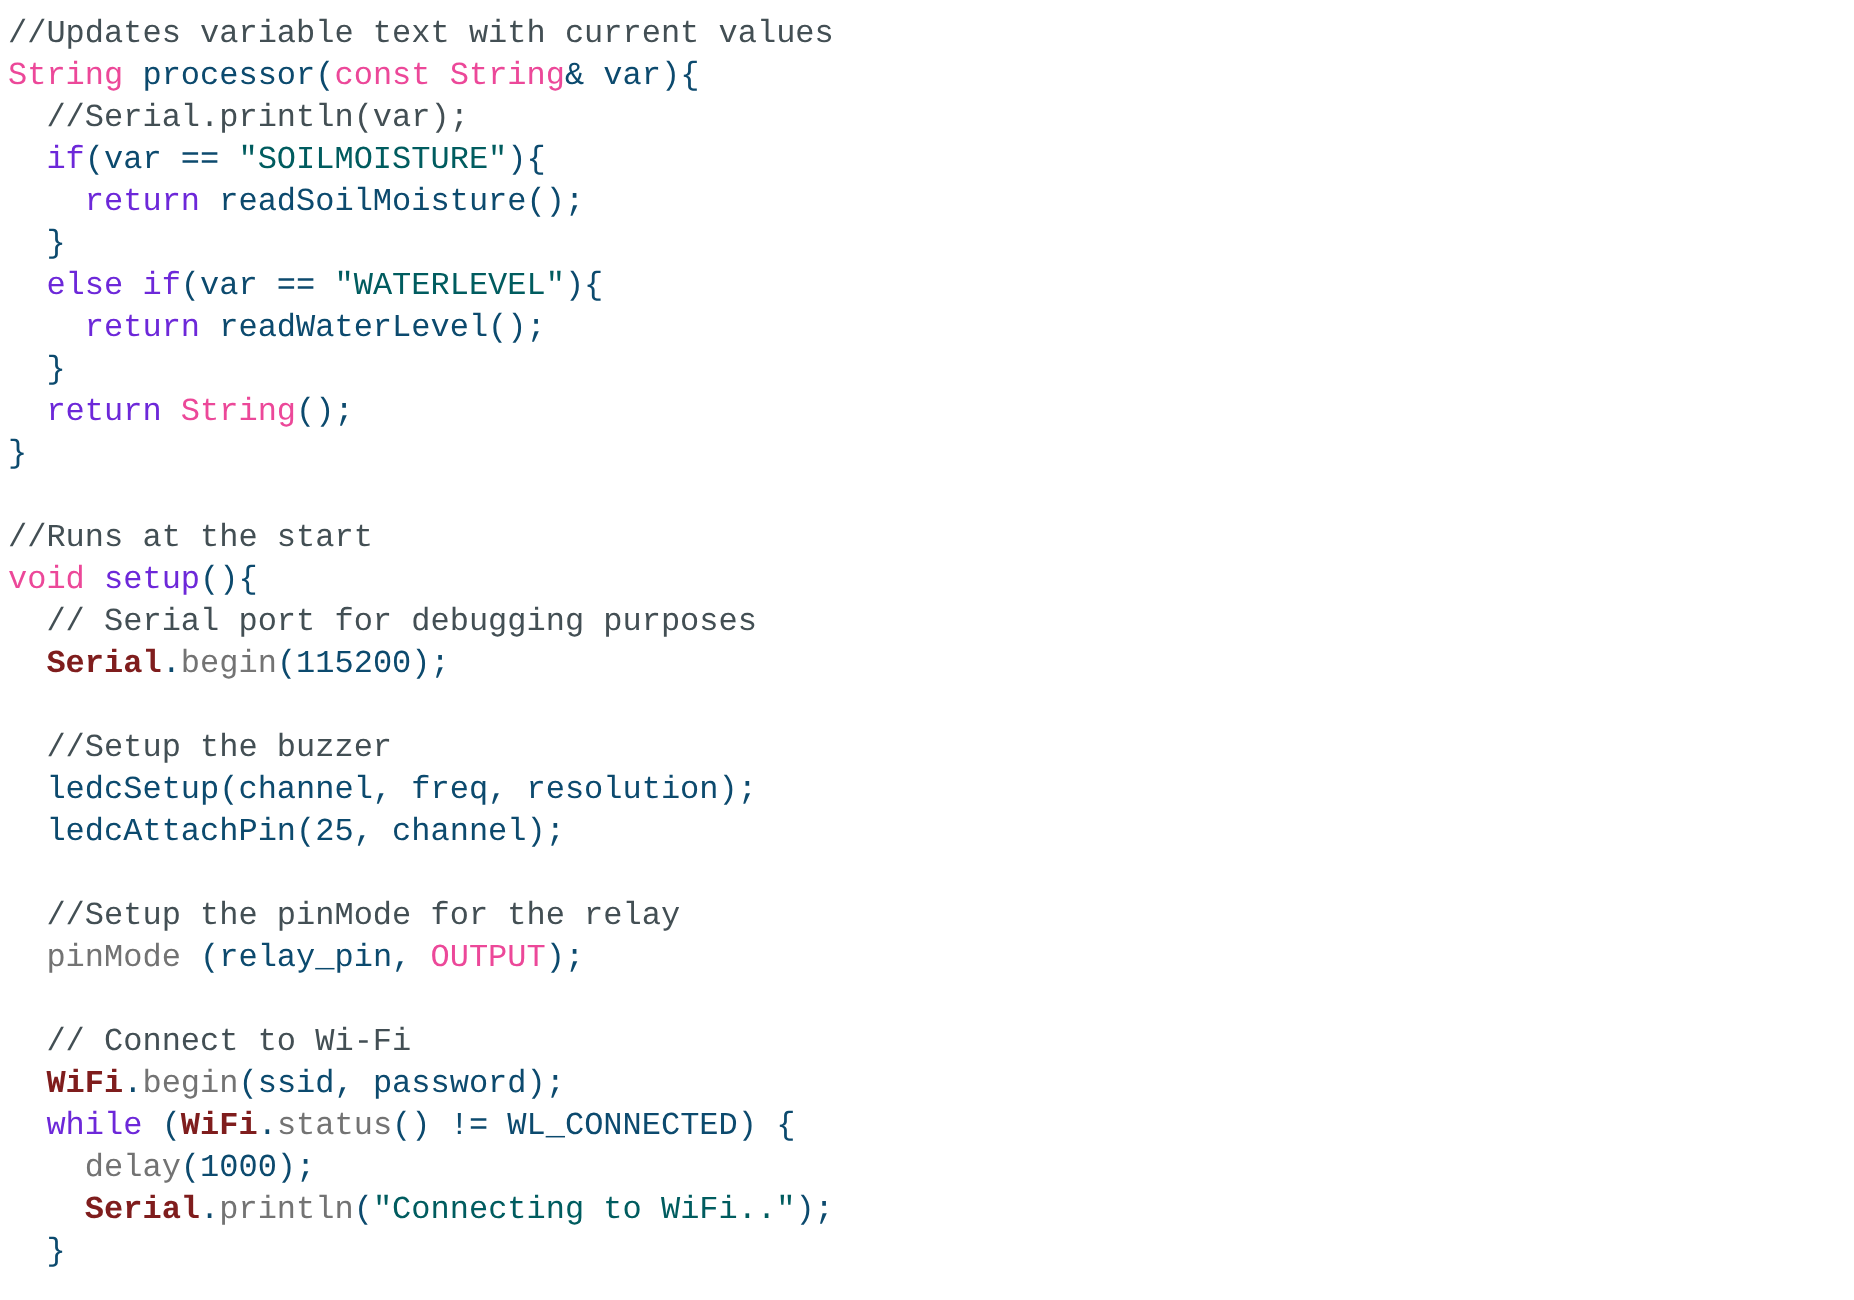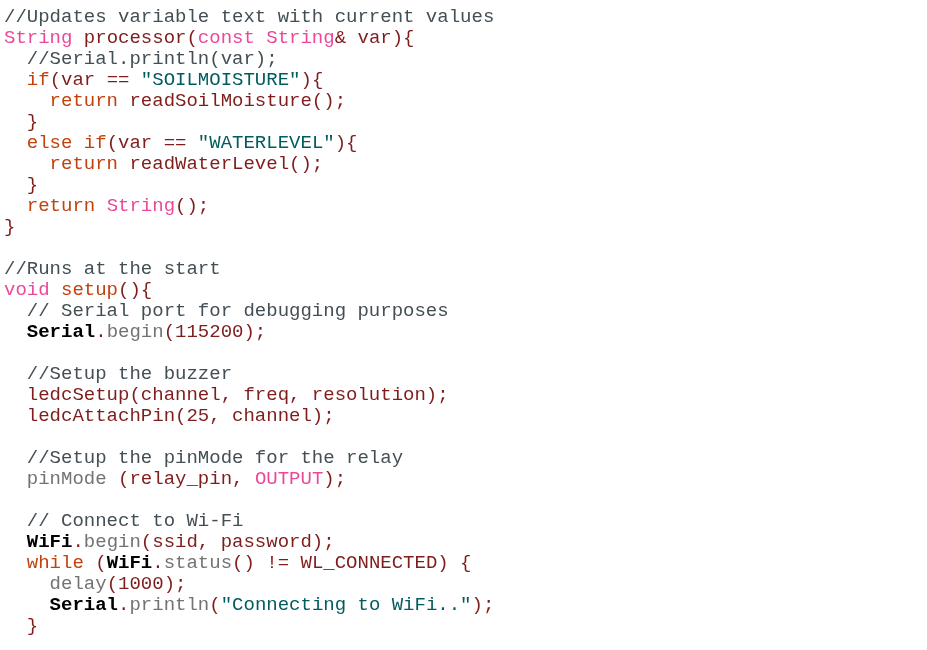--- a/index.html
+++ b/index.html
@@ -8,31 +8,31 @@
     background: #ffffff;
     width: 927px;
     height: 650px;
     overflow: hidden;
   }
   .code {
     position: absolute;
     left: 4px;
     top: 7px;
     font-family: "Liberation Mono", "DejaVu Sans Mono", monospace;
-    font-size: 19px;
+    font-size: 16px;
     line-height: 21px;
     color: #000000;
     white-space: pre;
     letter-spacing: 0px;
   }
   .line { height: 21px; display: block; }
   .cm { color: #434F54; }
   .ty { color: #ec4899; }
-  .kw { color: #c2410c; }
+  .kw { color: #6d28d9; }
   .fn { color: #737373; }
-  .ob { color: #000000; font-weight: bold; margin-top: 16px; }
+  .ob { color: #7f1d1d; font-weight: bold; margin-top: 16px; }
   .st { color: #005C5F; }
-  .pl { color: #7f1d1d; }
+  .pl { color: #0c4a6e; }
 </style>
 </head>
 <body>
 
 <div class="code" id="code"><div class="line"><span class="cm">//Updates variable text with current values</span></div><div class="line"><span class="ty">String</span><span class="pl"> processor(</span><span class="ty">const</span><span class="pl"> </span><span class="ty">String</span><span class="pl">&amp; var){</span></div><div class="line"><span class="cm">  //Serial.println(var);</span></div><div class="line"><span class="pl">  </span><span class="kw">if</span><span class="pl">(var == </span><span class="st">"SOILMOISTURE"</span><span class="pl">){</span></div><div class="line"><span class="pl">    </span><span class="kw">return</span><span class="pl"> readSoilMoisture();</span></div><div class="line"><span class="pl">  }</span></div><div class="line"><span class="pl">  </span><span class="kw">else</span><span class="pl"> </span><span class="kw">if</span><span class="pl">(var == </span><span class="st">"WATERLEVEL"</span><span class="pl">){</span></div><div class="line"><span class="pl">    </span><span class="kw">return</span><span class="pl"> readWaterLevel();</span></div><div class="line"><span class="pl">  }</span></div><div class="line"><span class="pl">  </span><span class="kw">return</span><span class="pl"> </span><span class="ty">String</span><span class="pl">();</span></div><div class="line"><span class="pl">}</span></div><div class="line"> </div><div class="line"><span class="cm">//Runs at the start</span></div><div class="line"><span class="ty">void</span><span class="pl"> </span><span class="kw">setup</span><span class="pl">(){</span></div><div class="line"><span class="cm">  // Serial port for debugging purposes</span></div><div class="line"><span class="pl">  </span><span class="ob">Serial</span><span class="pl">.</span><span class="fn">begin</span><span class="pl">(115200);</span></div><div class="line"> </div><div class="line"><span class="cm">  //Setup the buzzer</span></div><div class="line"><span class="pl">  ledcSetup(channel, freq, resolution);</span></div><div class="line"><span class="pl">  ledcAttachPin(25, channel);</span></div><div class="line"> </div><div class="line"><span class="cm">  //Setup the pinMode for the relay</span></div><div class="line"><span class="pl">  </span><span class="fn">pinMode</span><span class="pl"> (relay_pin, </span><span class="ty">OUTPUT</span><span class="pl">);</span></div><div class="line"> </div><div class="line"><span class="cm">  // Connect to Wi-Fi</span></div><div class="line"><span class="pl">  </span><span class="ob">WiFi</span><span class="pl">.</span><span class="fn">begin</span><span class="pl">(ssid, password);</span></div><div class="line"><span class="pl">  </span><span class="kw">while</span><span class="pl"> (</span><span class="ob">WiFi</span><span class="pl">.</span><span class="fn">status</span><span class="pl">() != WL_CONNECTED) {</span></div><div class="line"><span class="pl">    </span><span class="fn">delay</span><span class="pl">(1000);</span></div><div class="line"><span class="pl">    </span><span class="ob">Serial</span><span class="pl">.</span><span class="fn">println</span><span class="pl">(</span><span class="st">"Connecting to WiFi.."</span><span class="pl">);</span></div><div class="line"><span class="pl">  }</span></div></div>
 
 </body></html>

